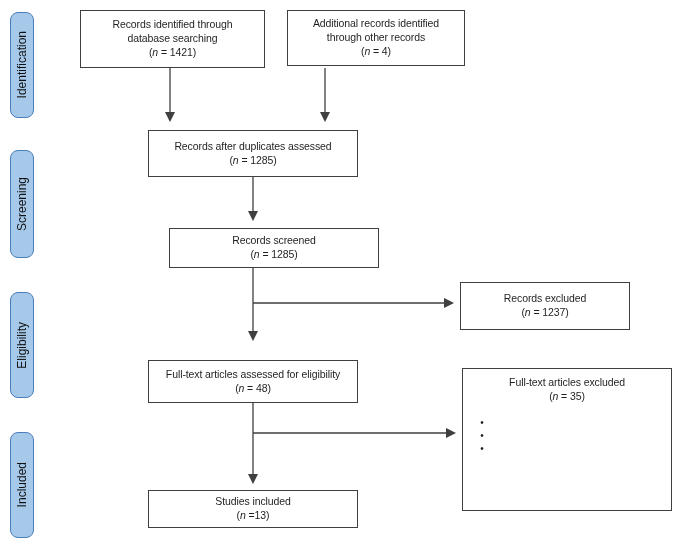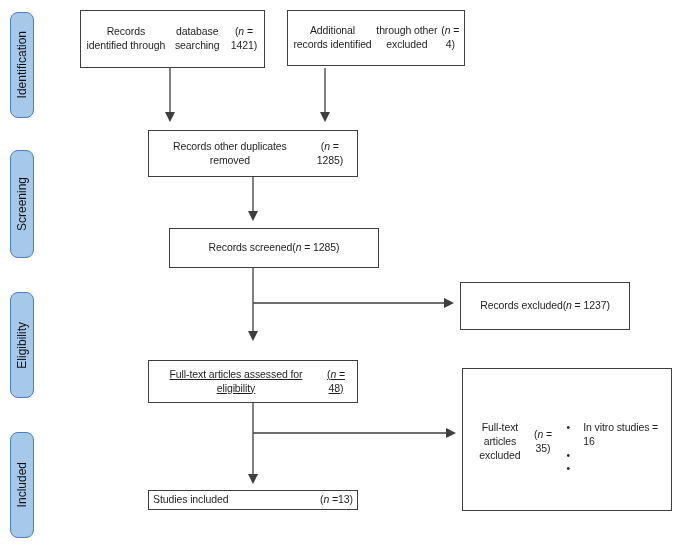--- a/index.html
+++ b/index.html
@@ -39,35 +39,35 @@
   #stage-screening{left:10px;top:150px;height:108px;}
   #stage-eligibility{left:10px;top:292px;height:106px;}
   #stage-included{left:10px;top:432px;height:106px;}
 
   
   .fbox{
     position:absolute;
     box-sizing:border-box;
     border:1px solid var(--box-border);
     background:#fff;
-    display:flex;
+    display:flex;flex-direction:column;
     align-items:center;justify-content:center;
     text-align:center;
     font-size:10.5px;
     letter-spacing:-0.1px;
     line-height:1.32;
     padding:2px 4px;
   }
   #box-db-search{left:80px;top:10px;width:185px;height:58px;}
   #box-other-sources{left:287px;top:10px;width:178px;height:56px;}
   #box-dedup{left:148px;top:130px;width:210px;height:47px;}
   #box-screened{left:148px;top:228px;width:210px;height:40px;margin-left:21px;}
   #box-records-excluded{left:460px;top:282px;width:170px;height:48px;}
-  #box-fulltext{left:148px;top:360px;width:210px;height:43px;text-decoration:underline;}
-  #box-included{left:148px;top:490px;width:210px;height:20px;justify-content:space-between;}
+  #box-fulltext{left:148px;top:360px;width:210px;height:43px;}
+  #box-included{left:148px;top:490px;width:210px;height:38px;}
 
   #box-fulltext-excluded{
     left:462px;top:368px;width:210px;height:143px;
     justify-content:flex-start;
     padding-top:7px;
   }
   .bullets{
     margin-top:12px;
     width:100%;
     text-align:left;
@@ -115,26 +115,26 @@
   </svg>
 
   <div class="fbox" id="box-db-search">
     <span>Records identified through</span>
     <span>database searching</span>
     <span class="count">(<i>n</i> = 1421)</span>
   </div>
 
   <div class="fbox" id="box-other-sources">
     <span>Additional records identified</span>
-    <span>through other excluded</span>
+    <span>through other records</span>
     <span class="count">(<i>n</i> = 4)</span>
   </div>
 
   <div class="fbox" id="box-dedup">
-    <span>Records other duplicates removed</span>
+    <span>Records after duplicates assessed</span>
     <span class="count">(<i>n</i> = 1285)</span>
   </div>
 
   <div class="fbox" id="box-screened">
     <span>Records screened</span>
     <span class="count">(<i>n</i> = 1285)</span>
   </div>
 
   <div class="fbox" id="box-records-excluded">
     <span>Records excluded</span>
@@ -145,21 +145,20 @@
     <span>Full-text articles assessed for eligibility</span>
     <span class="count">(<i>n</i> = 48)</span>
   </div>
 
   <div class="fbox" id="box-fulltext-excluded">
     <span>Full-text articles excluded</span>
     <span class="count">(<i>n</i> = 35)</span>
     <div class="bullets">
       <div class="bullet-row">
         <span class="bullet-dot">•</span>
-        <span class="bullet-text">In vitro studies = 16</span>
       </div>
       <div class="bullet-row">
         <span class="bullet-dot">•</span>
       </div>
       <div class="bullet-row">
         <span class="bullet-dot">•</span>
       </div>
     </div>
   </div>
 

